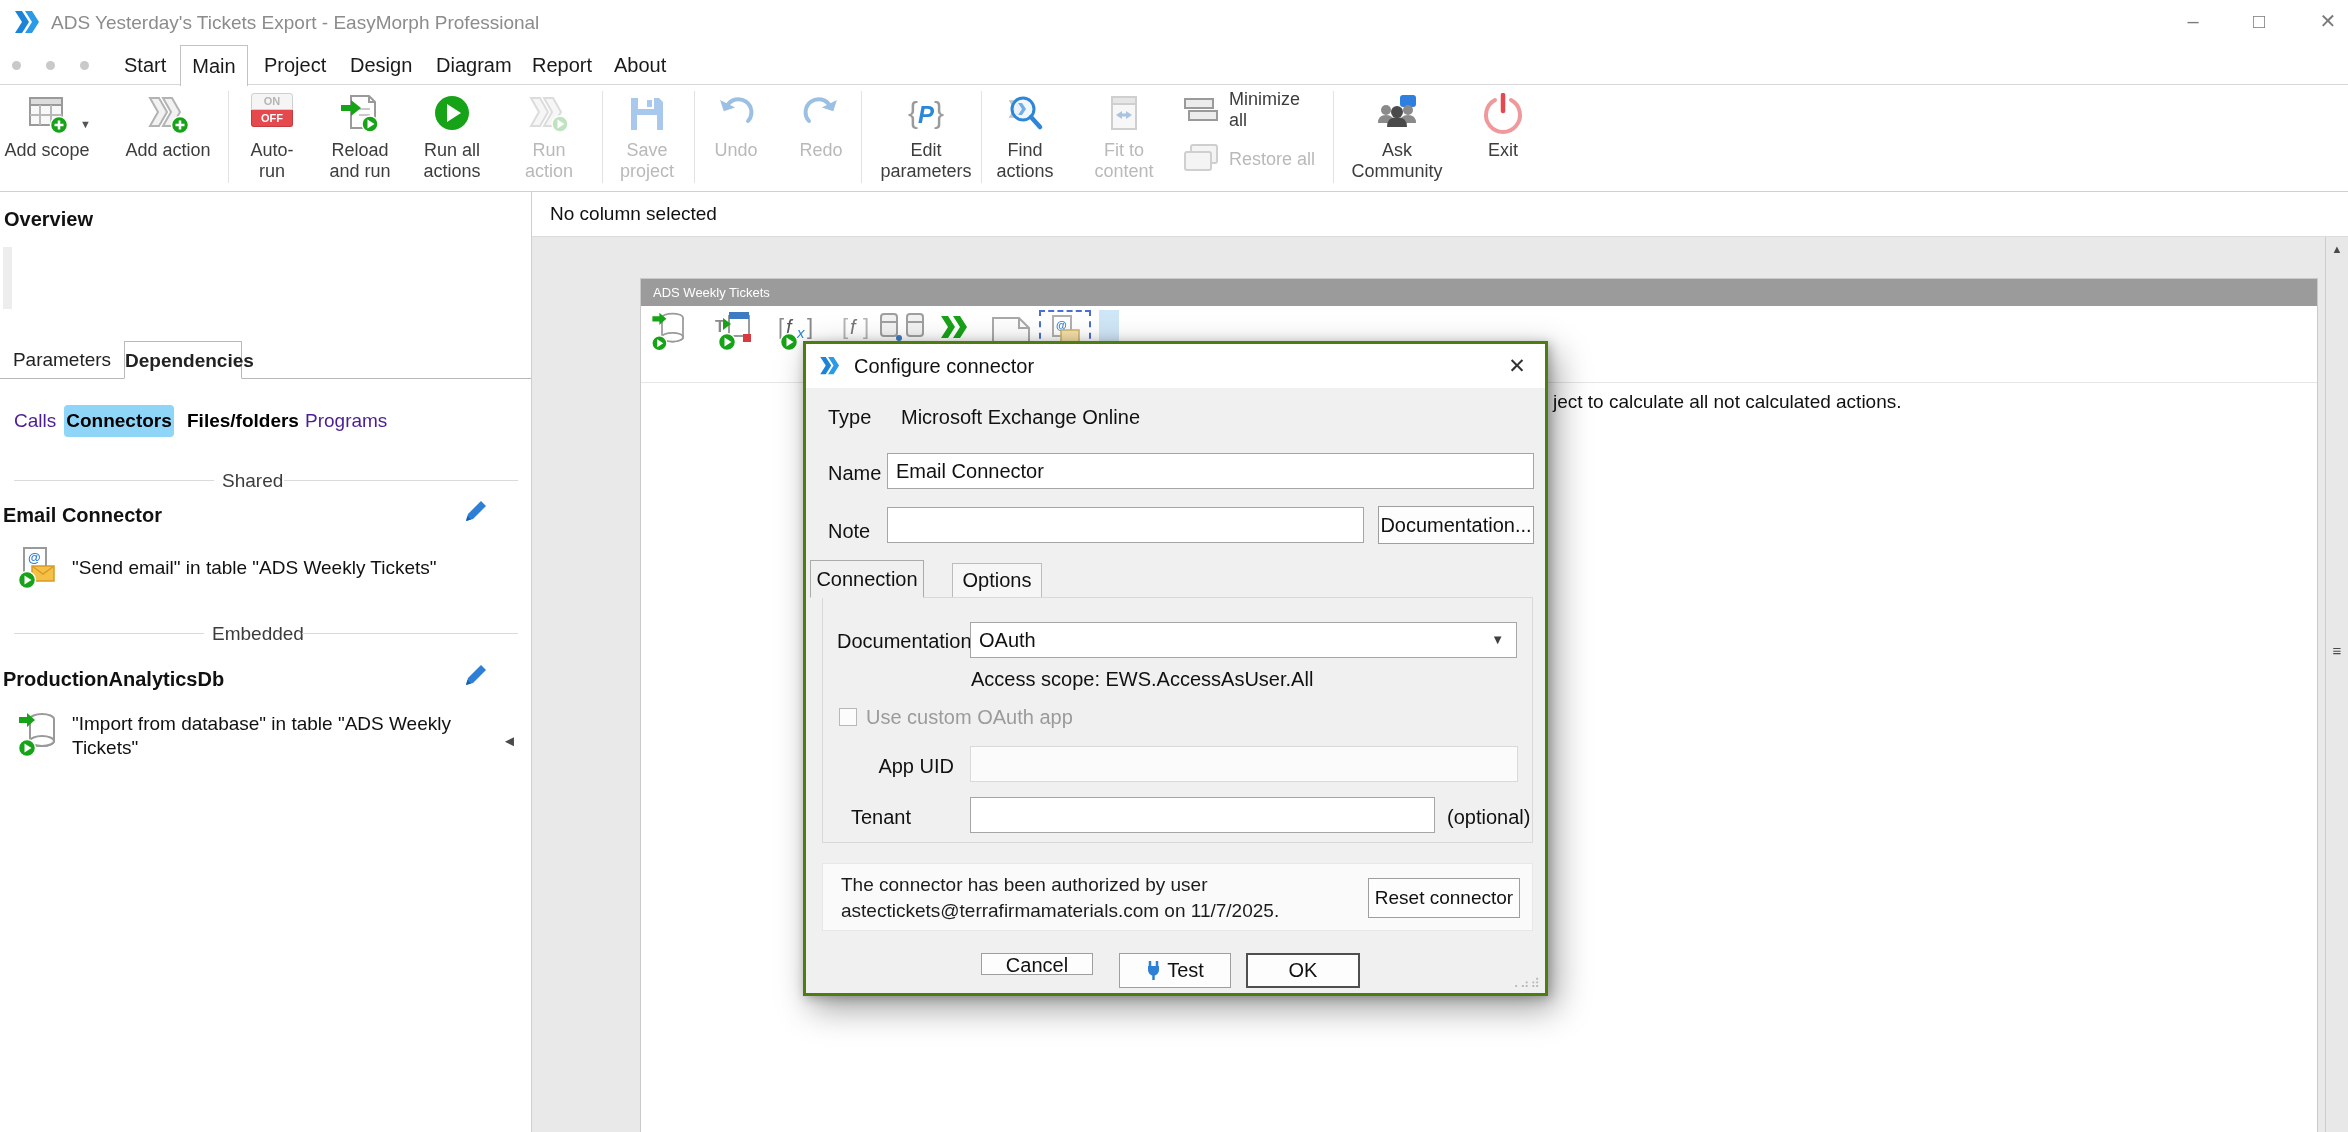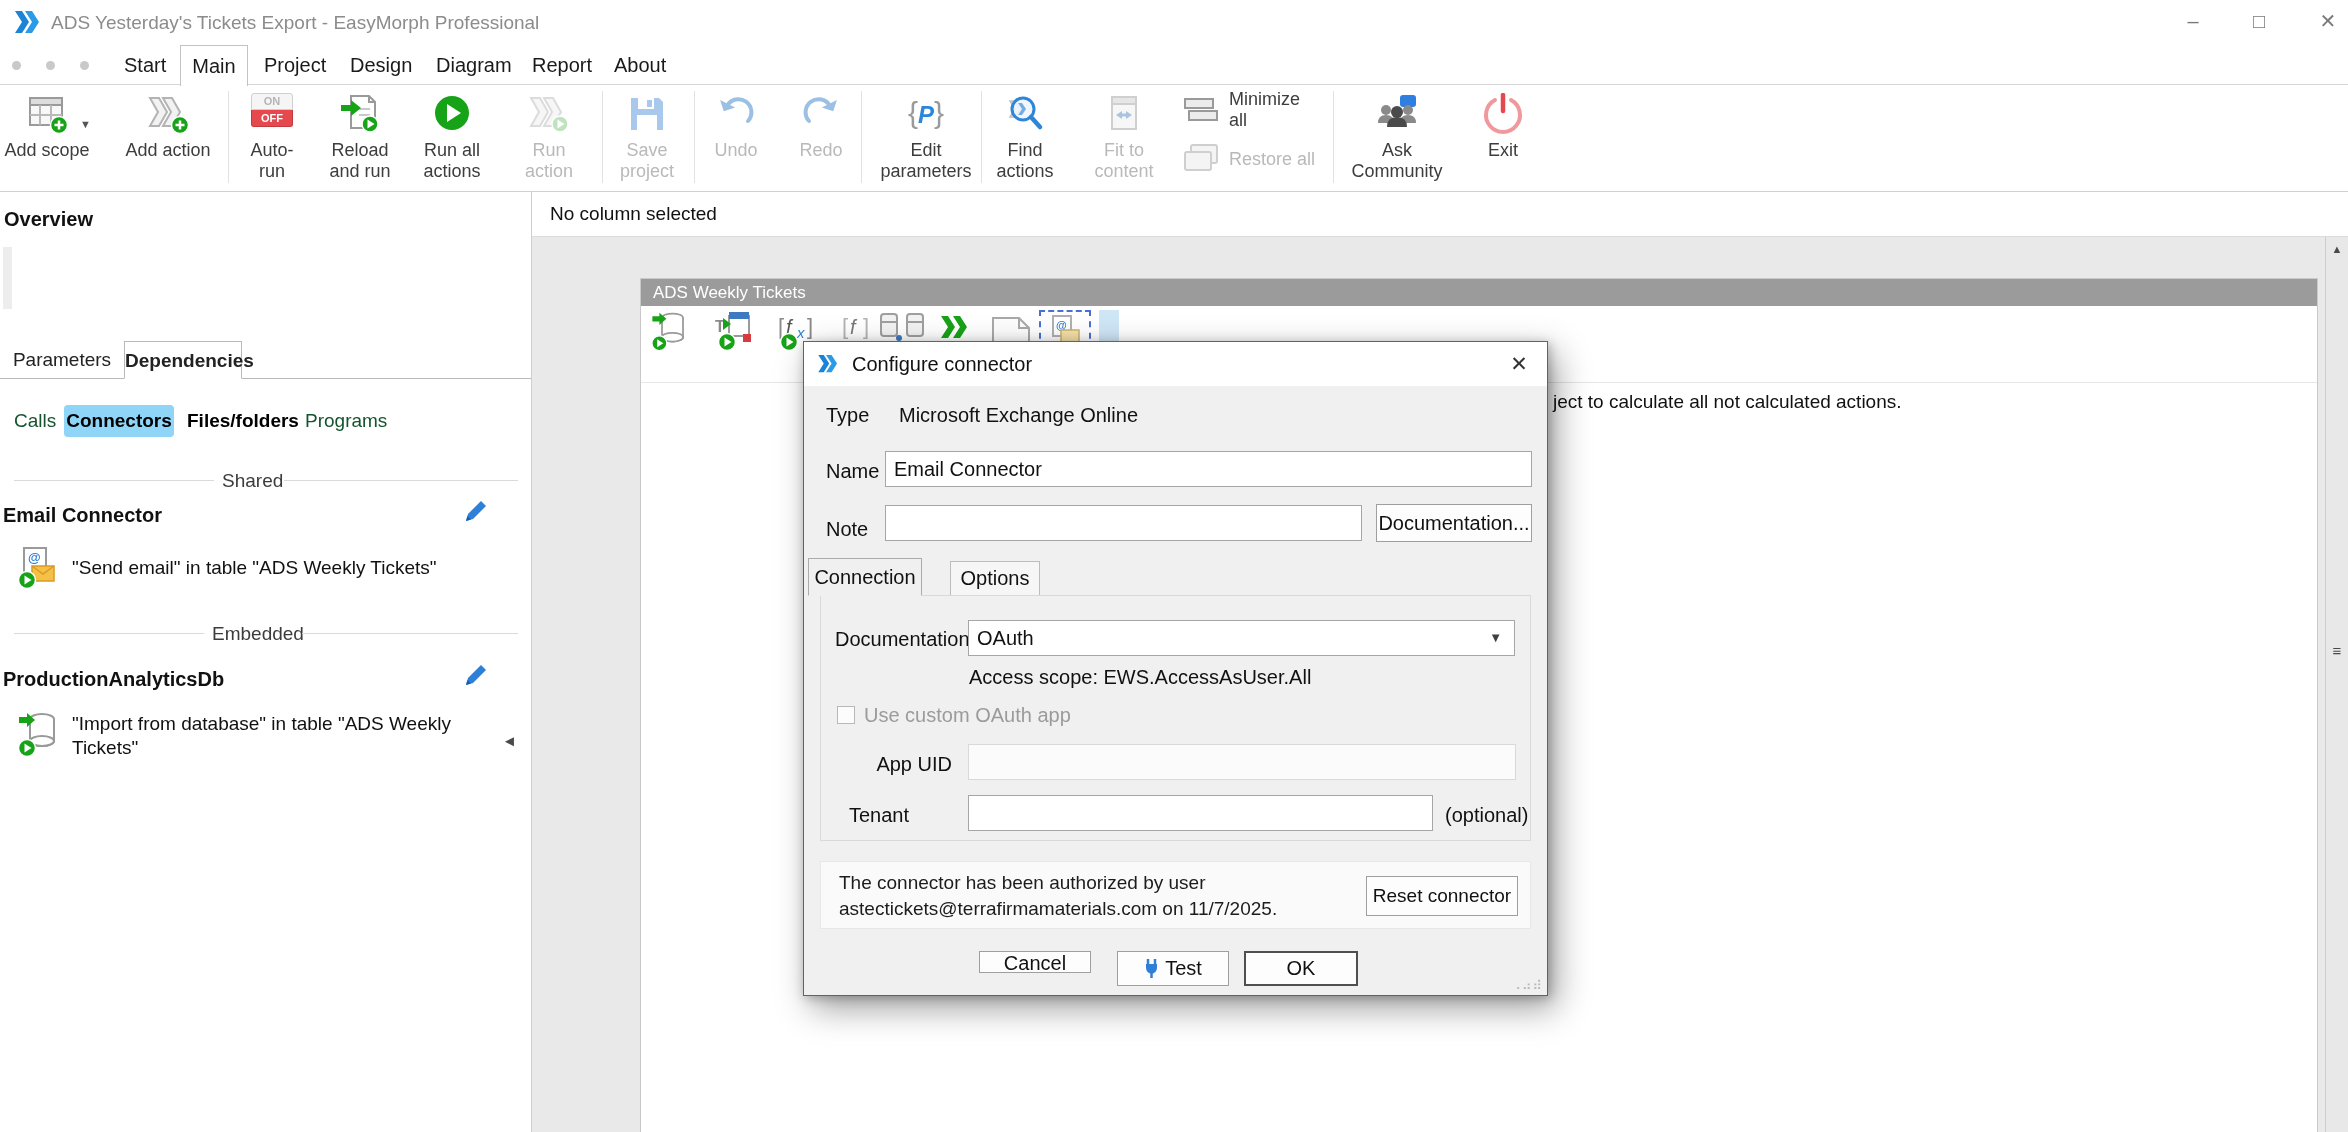--- a/index.html
+++ b/index.html
@@ -32,41 +32,41 @@
   .braces { font-size:30px; color:#9a9a9a; font-weight:300; }
   .pblue { font-size:24px; color:#2e86d8; font-weight:bold; font-style:italic; }
 
   
   .sidebar { left:0; top:192px; width:532px; height:940px; background:#fff; border-right:1px solid #cfcfcf; }
   .sb-head { font-size:20px; font-weight:bold; color:#111; }
   .sb-tabrow { left:0; top:149px; width:531px; height:38px; border-bottom:1px solid #b9b9b9; }
   .sb-tab { top:0; height:37px; line-height:37px; font-size:19px; text-align:center; color:#222; }
   .sb-tab.active { background:#fff; border:1px solid #b9b9b9; border-bottom:1px solid #fff; height:38px; font-weight:bold; }
   .subtab { top:213px; height:32px; line-height:32px; font-size:19px; }
-  .subtab.dim { color:#14532d; }
+  .subtab.dim { color:#4c1d95; }
   .subtab.bold { font-weight:bold; color:#000; }
   .chip { background:#8ed5f8; border-radius:4px; text-align:center; }
   .sb-div-line { top:288px; height:1px; background:#dadada; }
   .sb-div-text { font-size:19px; color:#3c3c3c; }
   .conn-name { font-size:20px; font-weight:bold; color:#111; }
   .usage-text { font-size:19px; color:#111; line-height:24px; }
 
   
   .colbar { left:532px; top:192px; width:1816px; height:45px; background:#fff; border-bottom:1px solid #dcdcdc; }
   .colbar-text { left:18px; top:0; height:44px; line-height:44px; font-size:19px; color:#111; }
   .canvas { left:532px; top:237px; width:1816px; height:895px; background:#e9e9e9; }
   .table { left:640px; top:278px; width:1678px; height:854px; background:#fff; border:1px solid #c9c9c9; border-bottom:none; }
-  .table-title { left:0; top:0; width:100%; height:27px; background:#9b9b9b; color:#fff; font-size:17px; line-height:27px; padding-left:12px; }
+  .table-title { left:0; top:0; width:100%; height:27px; background:#9b9b9b; color:#fff; font-size:13px; line-height:27px; padding-left:12px; }
   .ttool { top:31px; height:40px; }
   .tnotice { font-size:19px; color:#111; }
   .mini { position:absolute; top:0; }
   .scrollbar { left:2325px; top:237px; width:23px; height:895px; background:#e8e8e8; border-left:1px solid #cdcdcd; }
 
   
-  .dialog { left:803px; top:341px; width:745px; height:655px; background:#f0f0f0; border:1px solid #4d7c0f;
+  .dialog { left:803px; top:341px; width:745px; height:655px; background:#f0f0f0; border:3px solid #4d7c0f;
             box-shadow:8px 12px 32px rgba(0,0,0,0.38), 2px 2px 10px rgba(0,0,0,0.25); z-index:50; }
   .dlg-titlebar { left:0; top:0; width:100%; height:44px; background:#fff; }
   .dlg-title { left:48px; top:0; height:44px; line-height:44px; font-size:20px; color:#111; }
   .dlg-close { right:8px; top:6px; width:40px; height:32px; text-align:center; line-height:32px; font-size:21px; color:#333; }
   .dlg-label { font-size:20px; color:#111; }
   .dlg-input { background:#fff; border:1px solid #a6a6a6; font-size:20px; font-family:"Liberation Sans",sans-serif; padding:0 8px; color:#111; }
   .dlg-input:disabled { background:#fbfbfb; border-color:#d9d9d9; }
   .dlg-btn { background:#fdfdfd; border:1px solid #9f9f9f; font-size:20px; color:#111; text-align:center; font-family:"Liberation Sans",sans-serif; }
   .dlg-tab { height:38px; line-height:36px; font-size:20px; text-align:center; color:#111; }
   .dlg-tab.active { background:#f0f0f0; border:1px solid #ababab; border-bottom:1px solid #f0f0f0; z-index:2; }

